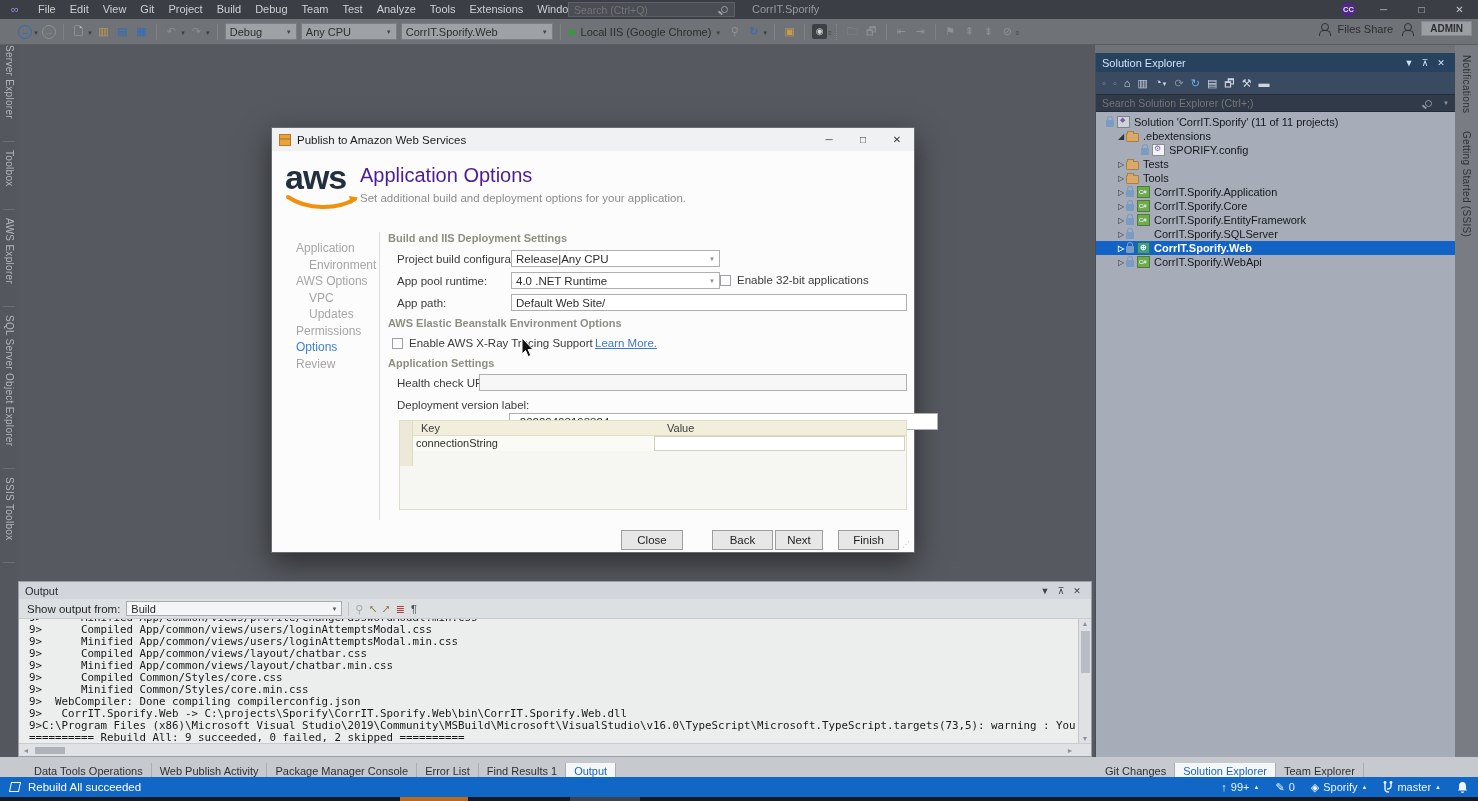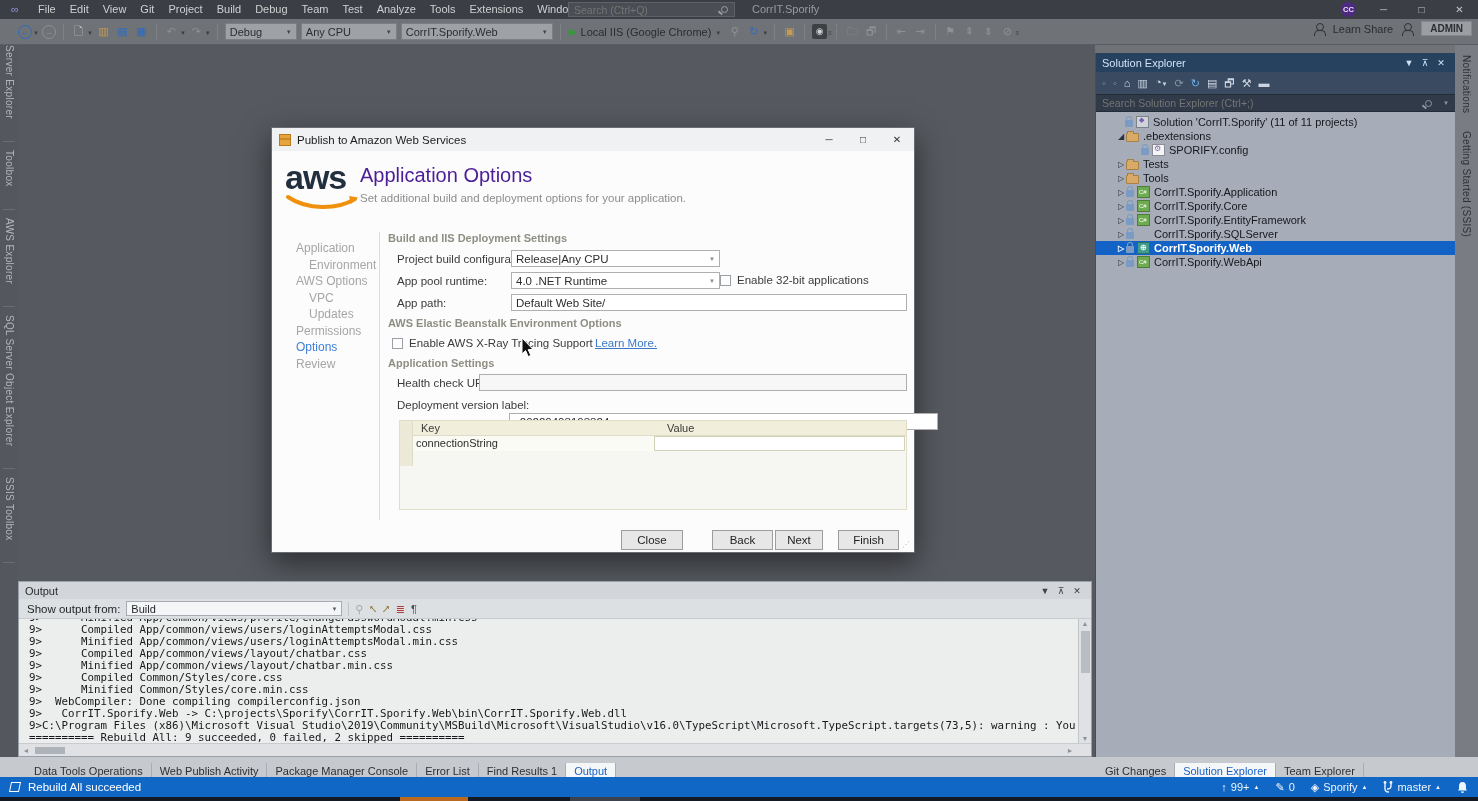--- a/index.html
+++ b/index.html
@@ -251,21 +251,21 @@
     <span class="tb-ico gray">⇥</span>
     <span class="tb-sep"></span>
     <span class="tb-ico gray">⚑</span>
     <span class="tb-ico gray">⇞</span>
     <span class="tb-ico gray">⇟</span>
     <span class="tb-ico gray">⊘</span>
     <span class="tb-caret">≡</span>
   </div>
   <div id="tb-right">
     <span class="person-ico"></span>
-    <span id="live-share-label">Learn Share</span>
+    <span id="live-share-label">Files Share</span>
     <span class="person-ico"></span>
     <span id="admin-chip">ADMIN</span>
   </div>
 
   <div id="left-strip" class="abs">
       <span class="vlabel">Server Explorer</span>
       <div class="vsep"></div>
       <span class="vlabel">Toolbox</span>
       <div class="vsep"></div>
       <span class="vlabel">AWS Explorer</span>
@@ -301,21 +301,21 @@
       <span class="se-ico">🗗</span>
       <span class="se-ico">⚒</span>
       <span class="se-ico">▬</span>
     </div>
     <div id="se-search">
       <input placeholder="Search Solution Explorer (Ctrl+;)" style="">
       <span class="mag"></span>
       <span class="dd-caret">▼</span>
     </div>
     <div id="se-tree">
-        <div class="tree-row" style="padding-left: 19px;">
+        <div class="tree-row" style="padding-left: 0;">
           <span class="tw exp"></span>
           <span class="tw lock"></span>
           <span class="tw tico tico-solution"></span>
           <span class="tw">Solution 'CorrIT.Sporify' (11 of 11 projects)</span>
         </div>
         <div class="tree-row" style="padding-left: 20px;">
           <span class="tw exp">◢</span>
           <span class="tw tico tico-folder"></span>
           <span class="tw">.ebextensions</span>
         </div>

